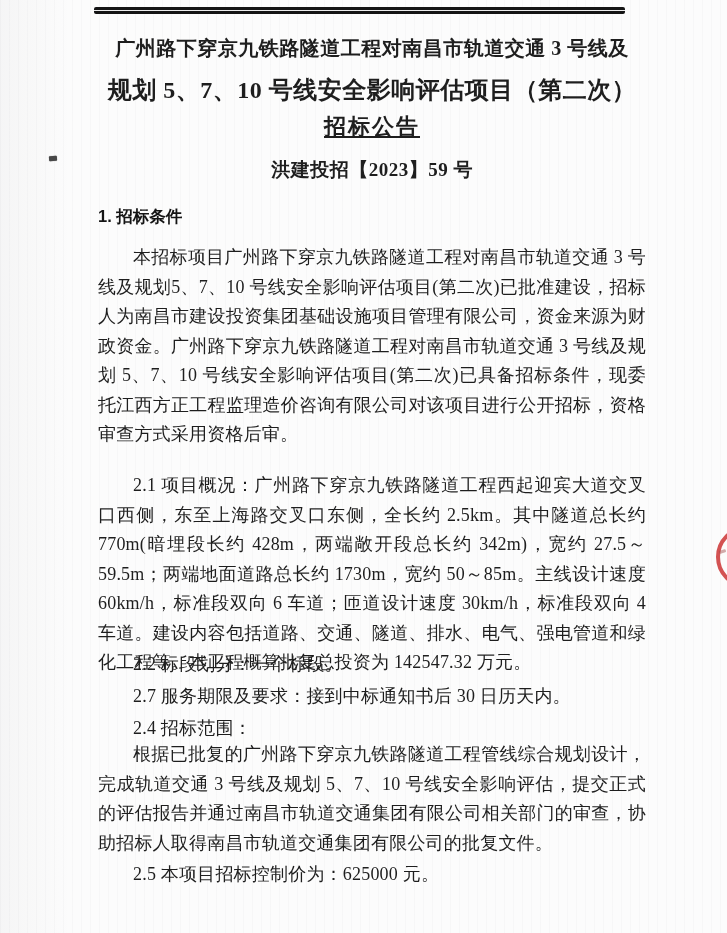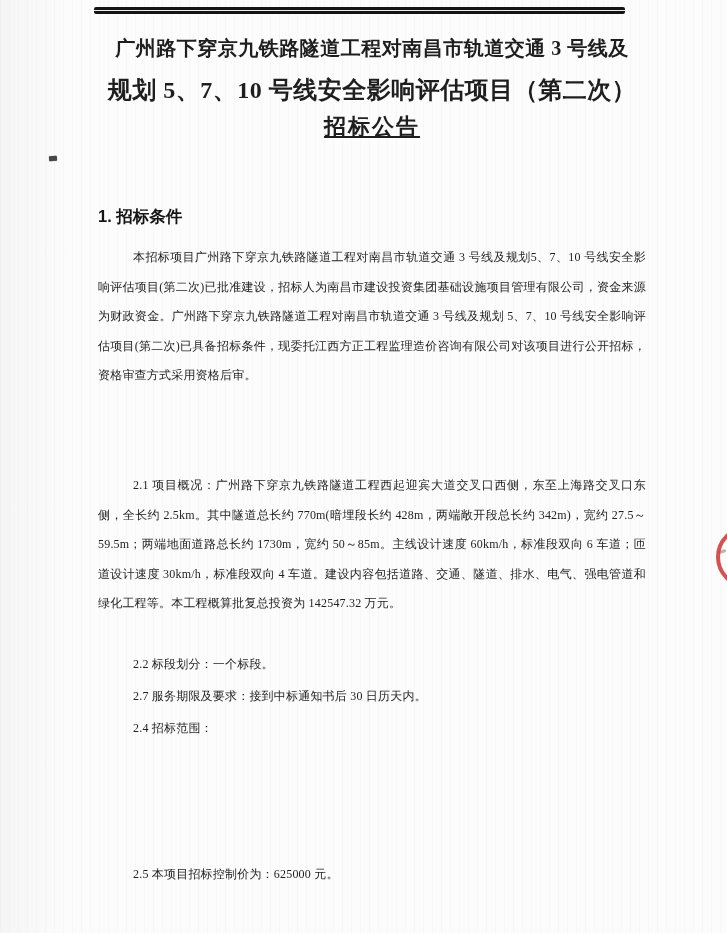--- a/index.html
+++ b/index.html
@@ -35,21 +35,21 @@
   .docnum{top:157px;font-size:19px;line-height:26px;letter-spacing:0.5px;}
   .heading{
     position:absolute;left:98px;width:548px;
     font-family:"Liberation Sans","DejaVu Sans",sans-serif;
     font-weight:bold;font-size:16.5px;line-height:24px;color:#141414;
   }
   .h1pos{top:204px;}
   .h2pos{top:434px;}
   .body{
     position:absolute;left:98px;width:548px;margin:0;
-    font-size:12px;line-height:29.5px;
+    font-size:18px;line-height:29.5px;
     text-align:justify;text-align-last:left;
     letter-spacing:0.2px;
   }
   .indent{text-indent:35px;}
   .p1pos{top:243px;}
   .p21pos{top:471px;}
   .i22pos{top:650px;}
   .i23pos{top:682px;}
   .i24pos{top:714px;}
   .p24pos{top:740px;}
@@ -72,27 +72,29 @@
 </head>
 <body>
 
 <div class="page">
 
   <div class="topbar"></div>
 
   <div class="title-line t1">广州路下穿京九铁路隧道工程对南昌市轨道交通 3 号线及</div>
   <div class="title-line t2">规划 5、7、10 号线安全影响评估项目（第二次）</div>
   <div class="title-line t3">招标公告</div>
+  <div class="title-line docnum">洪建投招【2023】59 号</div>
 
   <div class="heading h1pos">1. 招标条件</div>
   <p class="body p1pos indent">本招标项目广州路下穿京九铁路隧道工程对南昌市轨道交通 3 号线及规划5、7、10 号线安全影响评估项目(第二次)已批准建设，招标人为南昌市建设投资集团基础设施项目管理有限公司，资金来源为财政资金。广州路下穿京九铁路隧道工程对南昌市轨道交通 3 号线及规划 5、7、10 号线安全影响评估项目(第二次)已具备招标条件，现委托江西方正工程监理造价咨询有限公司对该项目进行公开招标，资格审查方式采用资格后审。</p>
 
   <p class="body p21pos indent">2.1 项目概况：广州路下穿京九铁路隧道工程西起迎宾大道交叉口西侧，东至上海路交叉口东侧，全长约 2.5km。其中隧道总长约 770m(暗埋段长约 428m，两端敞开段总长约 342m)，宽约 27.5～59.5m；两端地面道路总长约 1730m，宽约 50～85m。主线设计速度 60km/h，标准段双向 6 车道；匝道设计速度 30km/h，标准段双向 4 车道。建设内容包括道路、交通、隧道、排水、电气、强电管道和绿化工程等。本工程概算批复总投资为 142547.32 万元。</p>
   <p class="body i22pos indent">2.2 标段划分：一个标段。</p>
   <p class="body i23pos indent">2.7 服务期限及要求：接到中标通知书后 30 日历天内。</p>
   <p class="body i24pos indent">2.4 招标范围：</p>
+  <p class="body p24pos indent">根据已批复的广州路下穿京九铁路隧道工程管线综合规划设计，完成轨道交通 3 号线及规划 5、7、10 号线安全影响评估，提交正式的评估报告并通过南昌市轨道交通集团有限公司相关部门的审查，协助招标人取得南昌市轨道交通集团有限公司的批复文件。</p>
   <p class="body i25pos indent">2.5 本项目招标控制价为：625000 元。</p>
 
   <div class="ink-mark"></div>
   <div class="stamp"></div>
   <div class="stamp-mark"></div>
 
 </div>
 
 </body></html>

